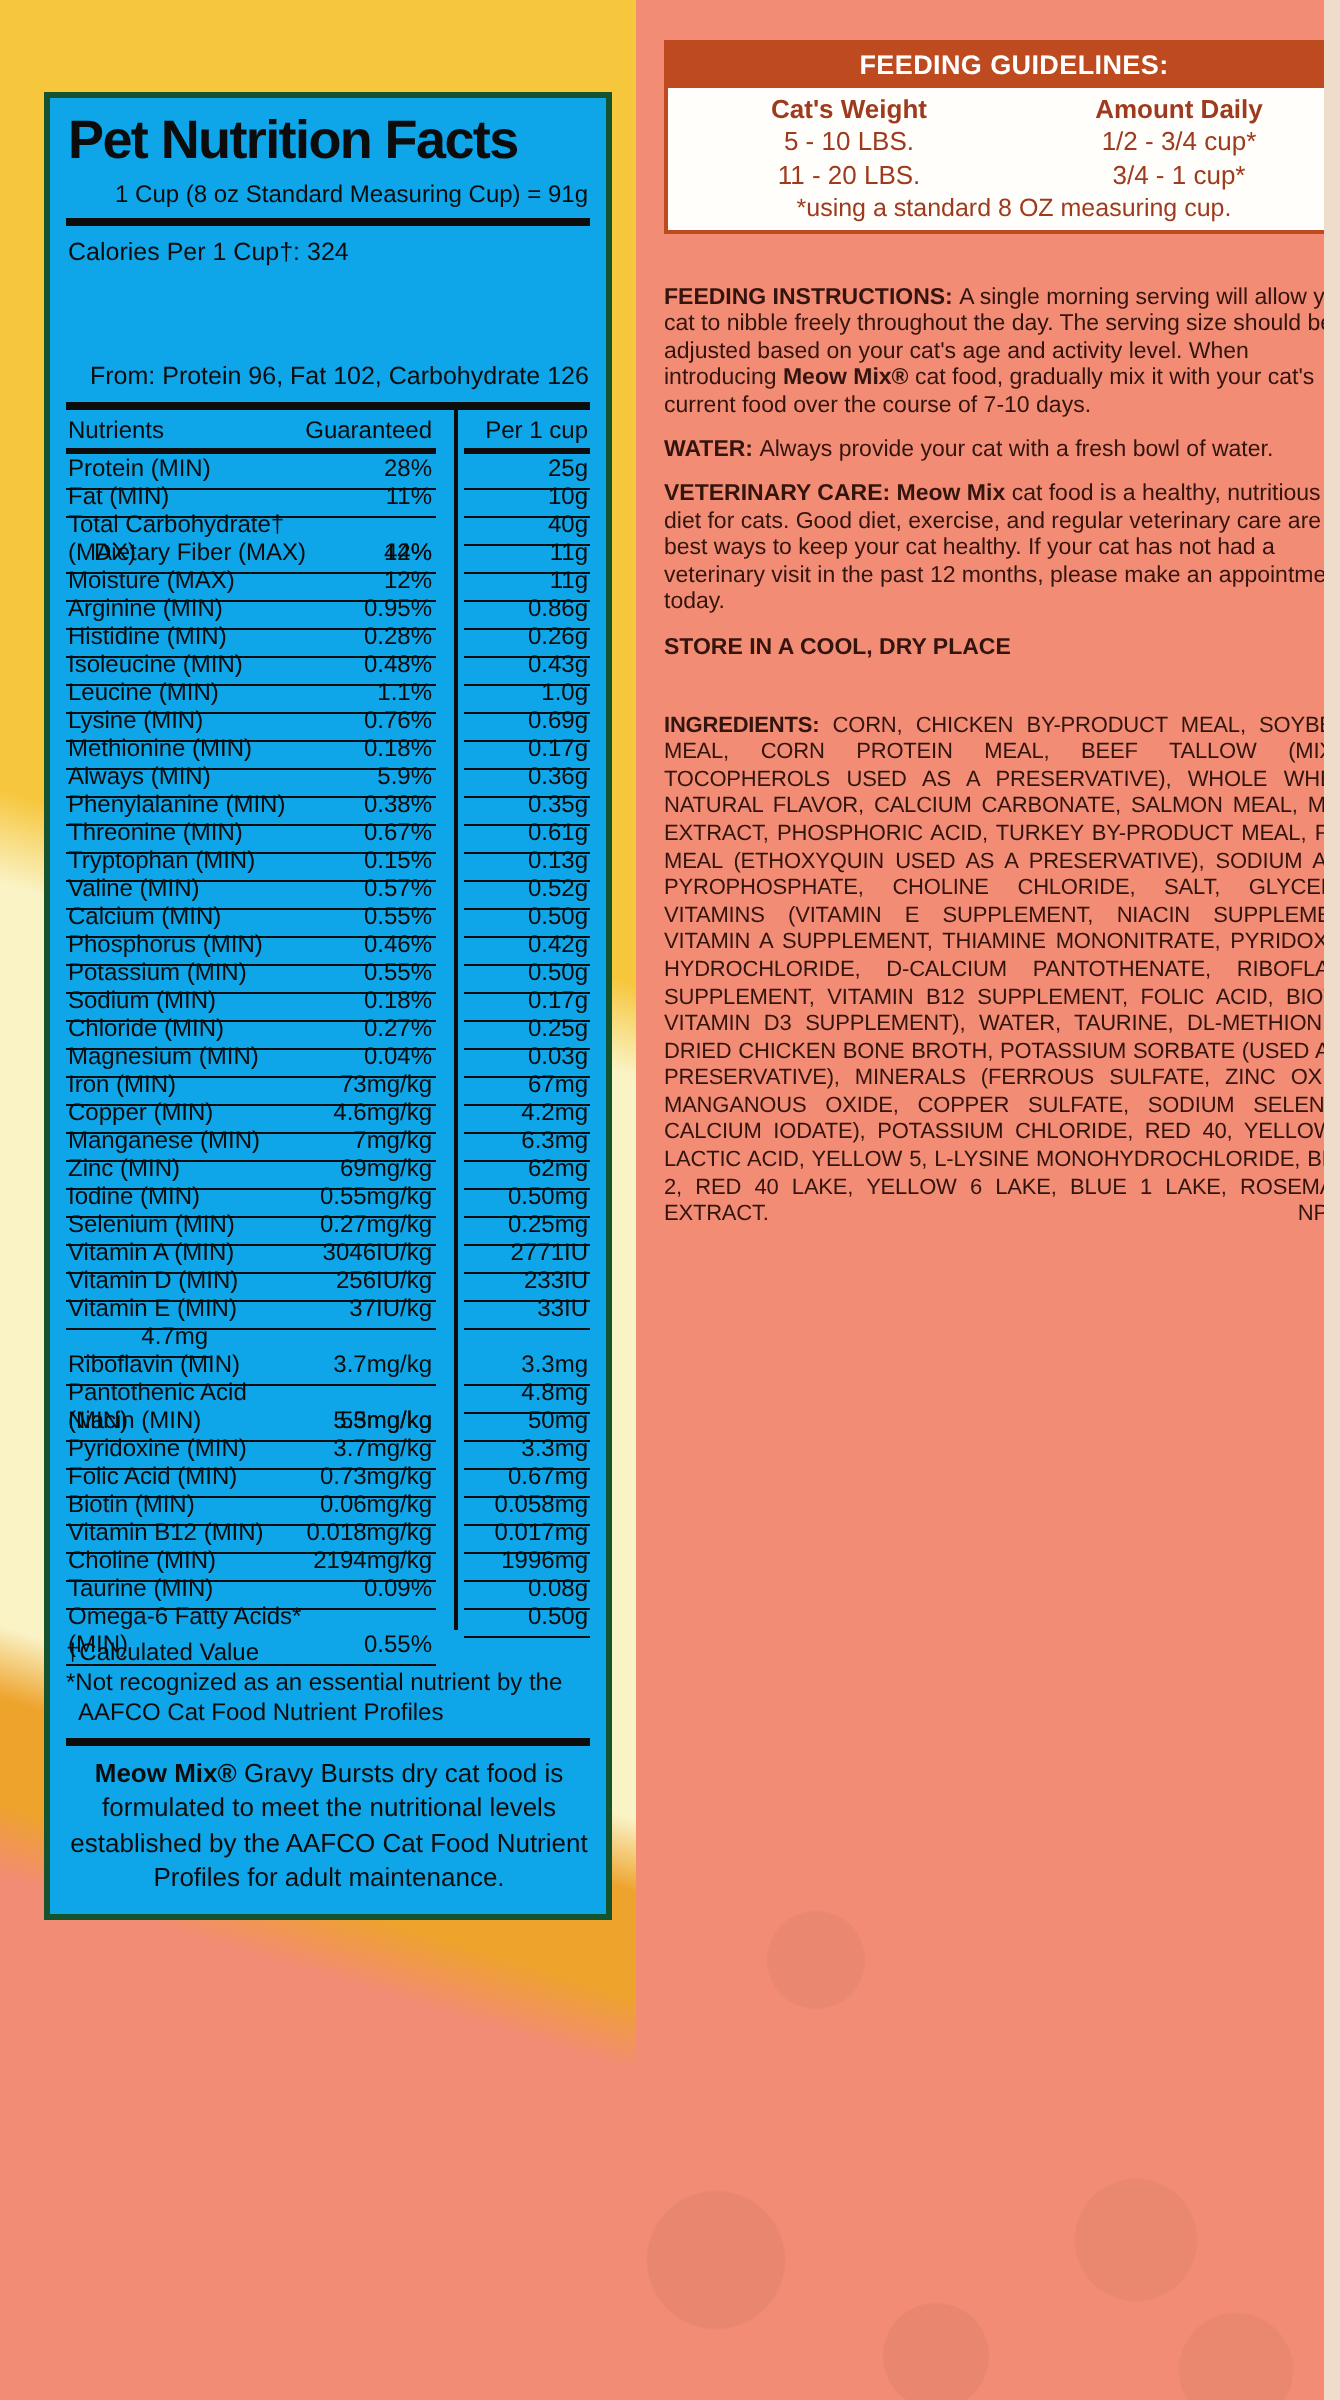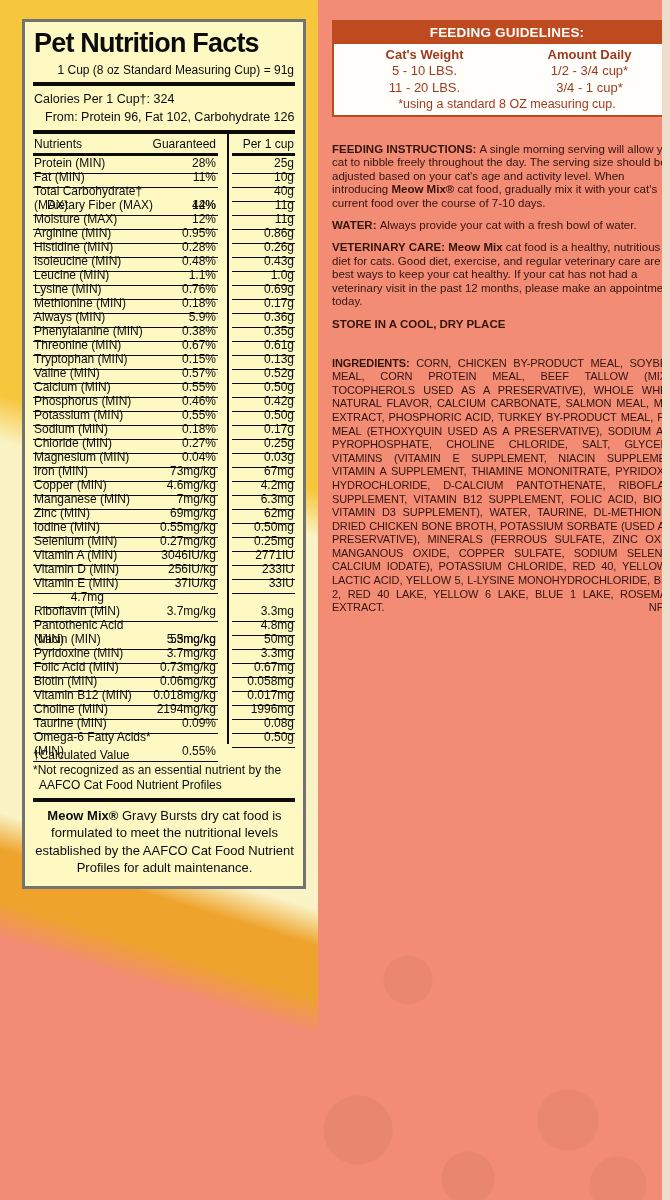--- a/index.html
+++ b/index.html
@@ -28,34 +28,34 @@
       radial-gradient(circle 30px at 250px 1120px, rgba(0,0,0,.04) 0 30px, transparent 31px),
       radial-gradient(circle 24px at 90px 980px, rgba(0,0,0,.035) 0 24px, transparent 25px),
       radial-gradient(circle 28px at 300px 1185px, rgba(0,0,0,.04) 0 28px, transparent 29px);
   }
   .edge-strip{
     position:absolute;right:0;top:0;width:8px;height:1200px;background:#EFDDCB;z-index:5;
   }
 
   
   .panel{
-    position:absolute;left:22px;top:19px;width:284px;box-sizing:border-box;
-    background:#fef9c3;border:3px solid #737373;padding:4px 8px 8px;
+    position:absolute;left:22px;top:46px;width:284px;box-sizing:border-box;
+    background:#0ea5e9;border:3px solid #14532d;padding:4px 8px 8px;
     color:#0c0c0c;z-index:2;
   }
   .p-title{
     font-size:27px;font-weight:bold;letter-spacing:-.8px;line-height:1.25;
     padding:1px 0 0 1px;white-space:nowrap;
   }
   .p-serving{
     font-size:12px;text-align:right;padding:2px 1px 5px 0;
     border-bottom:4px solid #0c0c0c;
   }
   .p-cal{font-size:12.5px;line-height:1.45;padding:4px 0 4px 1px;border-bottom:4px solid #0c0c0c;}
-  .p-cal .from{padding-left:11px;}
+  .p-cal .from{padding-left:11px;margin-top:44px;}
   .ntable{position:relative;}
   .ntable::after{
     content:'';position:absolute;top:0;bottom:0;right:66px;width:2px;background:#0c0c0c;
   }
   .n-hd{display:flex;align-items:flex-end;height:22px;font-size:12px;}
   .n-hd .n-left,.n-hd .n-right{border-bottom:3px solid #0c0c0c;}
   .n-row{display:flex;align-items:flex-start;height:14px;font-size:12px;}
   .n-left{
     flex:1;display:flex;justify-content:space-between;align-items:flex-end;
     border-bottom:1px solid #0c0c0c;padding:0 2px 2.5px 1px;margin-right:5px;min-width:0;gap:18px;

